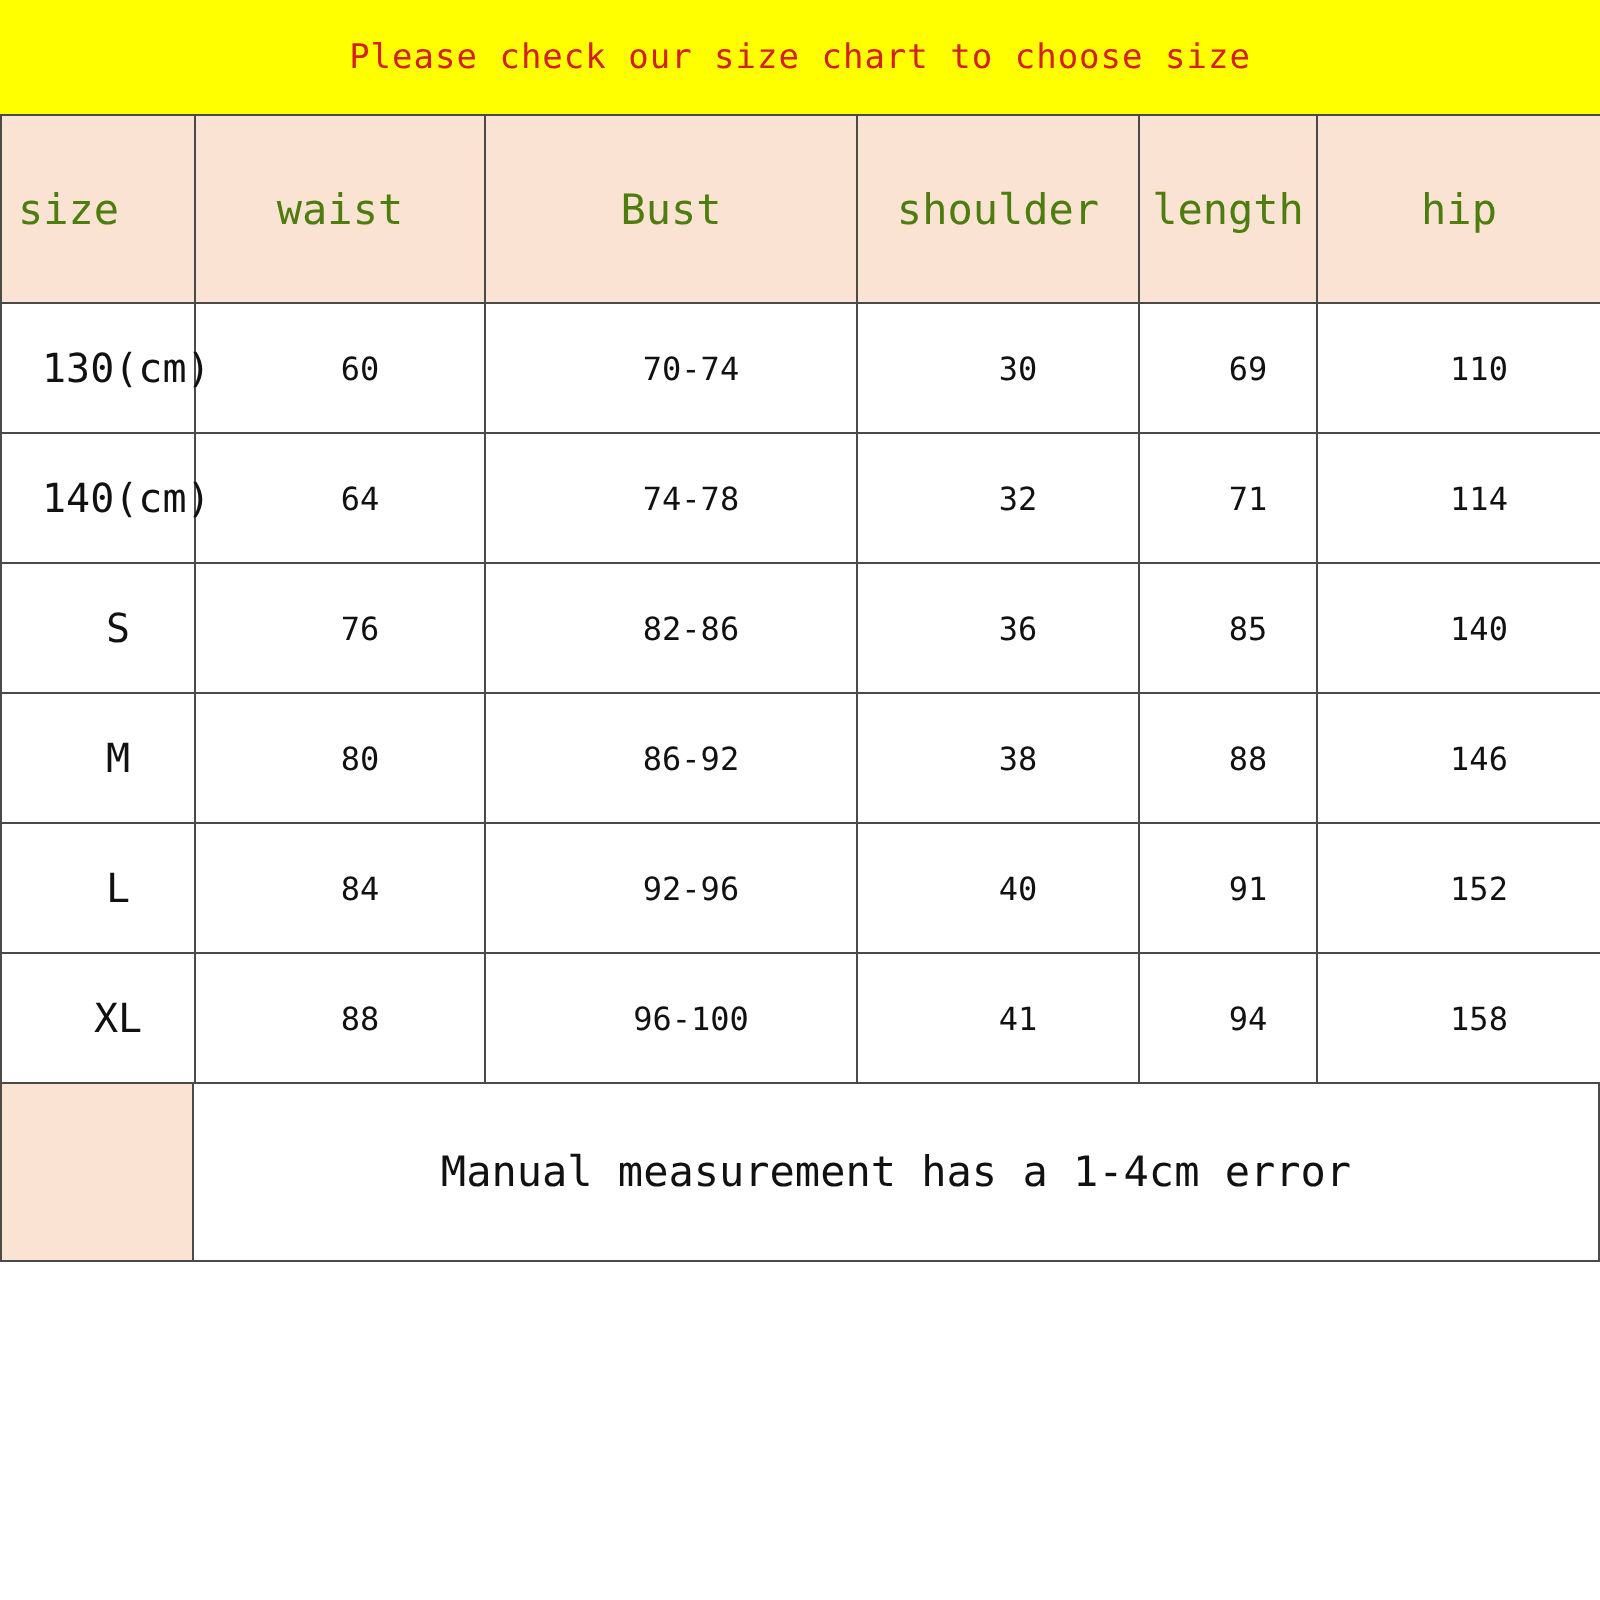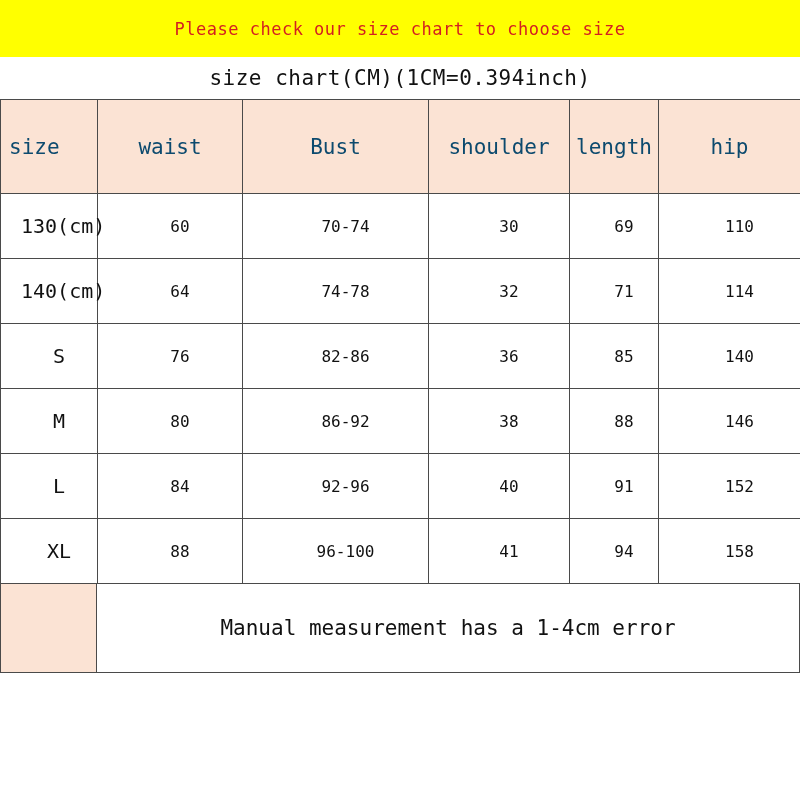--- a/index.html
+++ b/index.html
@@ -49,21 +49,21 @@
   table.chart td {
     border: 1px solid #4a4a4a;
     text-align: center;
     vertical-align: middle;
     font-size: 16px;
     color: #111111;
     padding: 0;
   }
   tr.header-row td {
     background: #fbe3d4;
-    color: #0c4a6e;
+    color: #4d7c0f;
     height: 93px;
     font-size: 21px;
   }
   tr.header-row td.size-head {
     text-align: left;
     padding-left: 8px;
   }
   tr.data-row td {
     height: 64px;
     background: #ffffff;
@@ -108,23 +108,20 @@
 </style>
 </head>
 <body>
 
 <div class="sheet">
 
   <div class="banner">
     <span>Please check our size chart to choose size</span>
   </div>
 
-  <div class="title-row">
-    <span>size chart(CM)(1CM=0.394inch)</span>
-  </div>
 
   <table class="chart">
     <colgroup>
       <col class="col-size">
       <col class="col-waist">
       <col class="col-bust">
       <col class="col-shoulder">
       <col class="col-length">
       <col class="col-hip">
     </colgroup>

